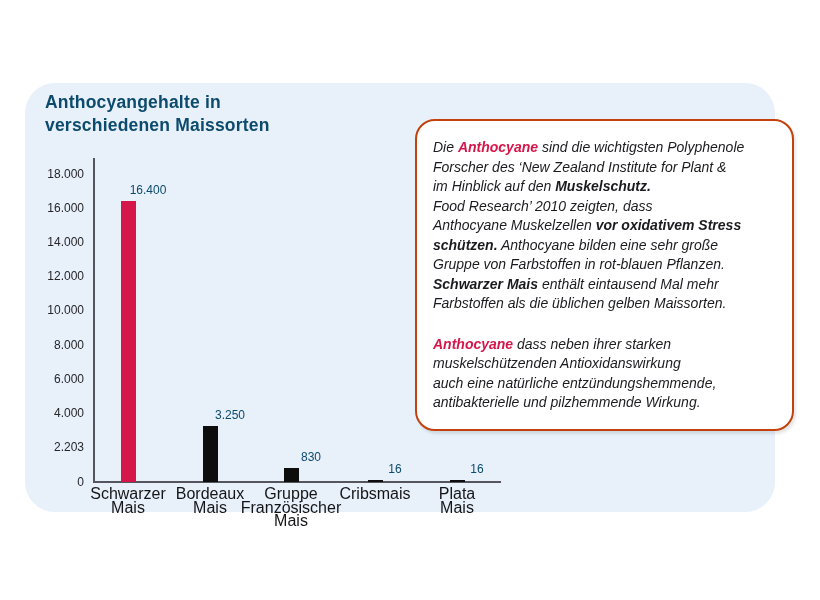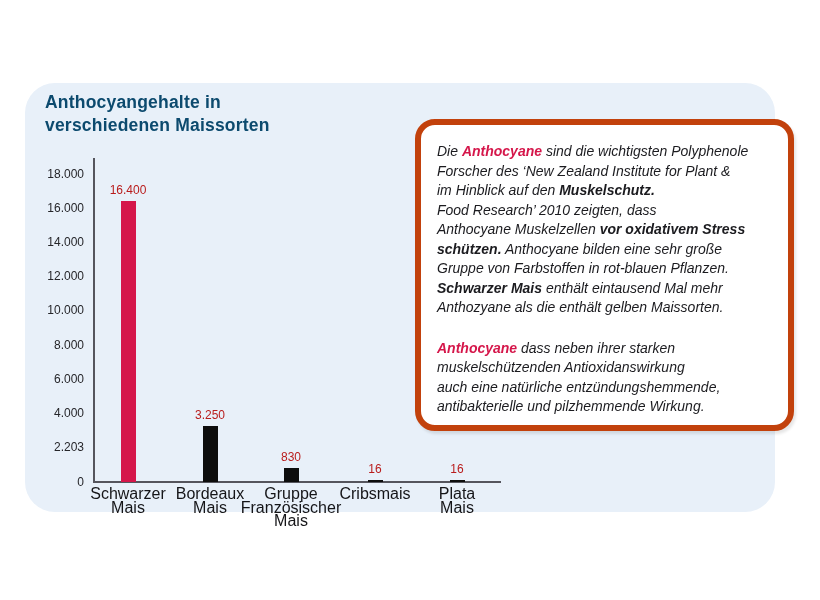--- a/index.html
+++ b/index.html
@@ -19,29 +19,29 @@
   .chart-layer { position:absolute; left:0; top:8px; width:820px; height:600px; }
   .y-axis { position:absolute; left:93px; top:150px; width:2px; height:324px; }
   .x-axis { position:absolute; left:93px; top:473px; width:408px; height:2px; }
   .ytick {
     position:absolute; width:50px; text-align:right;
     font-size:12px; color:#26262a;
   }
   .bar { position:absolute; }
   .vlabel {
     position:absolute; width:70px; text-align:center;
-    font-size:12px; color:#b91c1c;
+    font-size:12px; color:#0c4a6e;padding-left:20px;
   }
   .xlabel {
     position:absolute; width:110px; text-align:center;
     font-size:16px; color:#151518; line-height:13.5px;
   }
   .infobox {
     position:absolute; left:415px; top:119px; width:379px; height:312px;
-    background:#ffffff; border:6px solid #c2410c; border-radius:20px;
+    background:#ffffff; border:2px solid #c2410c; border-radius:20px;
     box-sizing:border-box; box-shadow:2px 3px 3px rgba(0,0,0,0.10);
   }
   .ib-content {
     padding:17px 14px 0 16px;
     font-size:14px; line-height:19.5px; color:#1b1b1f;
   }
   .line { white-space:nowrap; }
   .sg-i  { font-style:italic; }
   .sg-b  { font-style:italic; font-weight:bold; }
   .sg-ab { font-style:italic; font-weight:bold; color:var(--accent,#d5164a); }
@@ -116,21 +116,21 @@
     <div class="ib-content" id="ib-content">
         <div class="">
           <div class="line"><span class="sg-i">Die </span><span class="sg-ab">Anthocyane</span><span class="sg-i"> sind die wichtigsten Polyphenole</span></div>
           <div class="line"><span class="sg-i">Forscher des ‘New Zealand Institute for Plant &amp;</span></div>
           <div class="line"><span class="sg-i">im Hinblick auf den </span><span class="sg-b">Muskelschutz.</span></div>
           <div class="line"><span class="sg-i">Food Research’ 2010 zeigten, dass</span></div>
           <div class="line"><span class="sg-i">Anthocyane Muskelzellen </span><span class="sg-b">vor oxidativem Stress</span></div>
           <div class="line"><span class="sg-b">schützen.</span><span class="sg-i">  Anthocyane bilden eine sehr große</span></div>
           <div class="line"><span class="sg-i">Gruppe von Farbstoffen in rot-blauen Pflanzen.</span></div>
           <div class="line"><span class="sg-b">Schwarzer Mais</span><span class="sg-i">  enthält eintausend Mal mehr</span></div>
-          <div class="line"><span class="sg-i">Anthozyane als die enthält gelben Maissorten.</span></div>
+          <div class="line"><span class="sg-i">Farbstoffen als die üblichen gelben Maissorten.</span></div>
         </div>
         <div class="para2">
           <div class="line"><span class="sg-ab">Anthocyane</span><span class="sg-i"> dass neben ihrer starken</span></div>
           <div class="line"><span class="sg-i">muskelschützenden Antioxidanswirkung</span></div>
           <div class="line"><span class="sg-i">auch eine natürliche entzündungshemmende,</span></div>
           <div class="line"><span class="sg-i">antibakterielle und pilzhemmende Wirkung.</span></div>
         </div>
       </div>
   </div>
 

